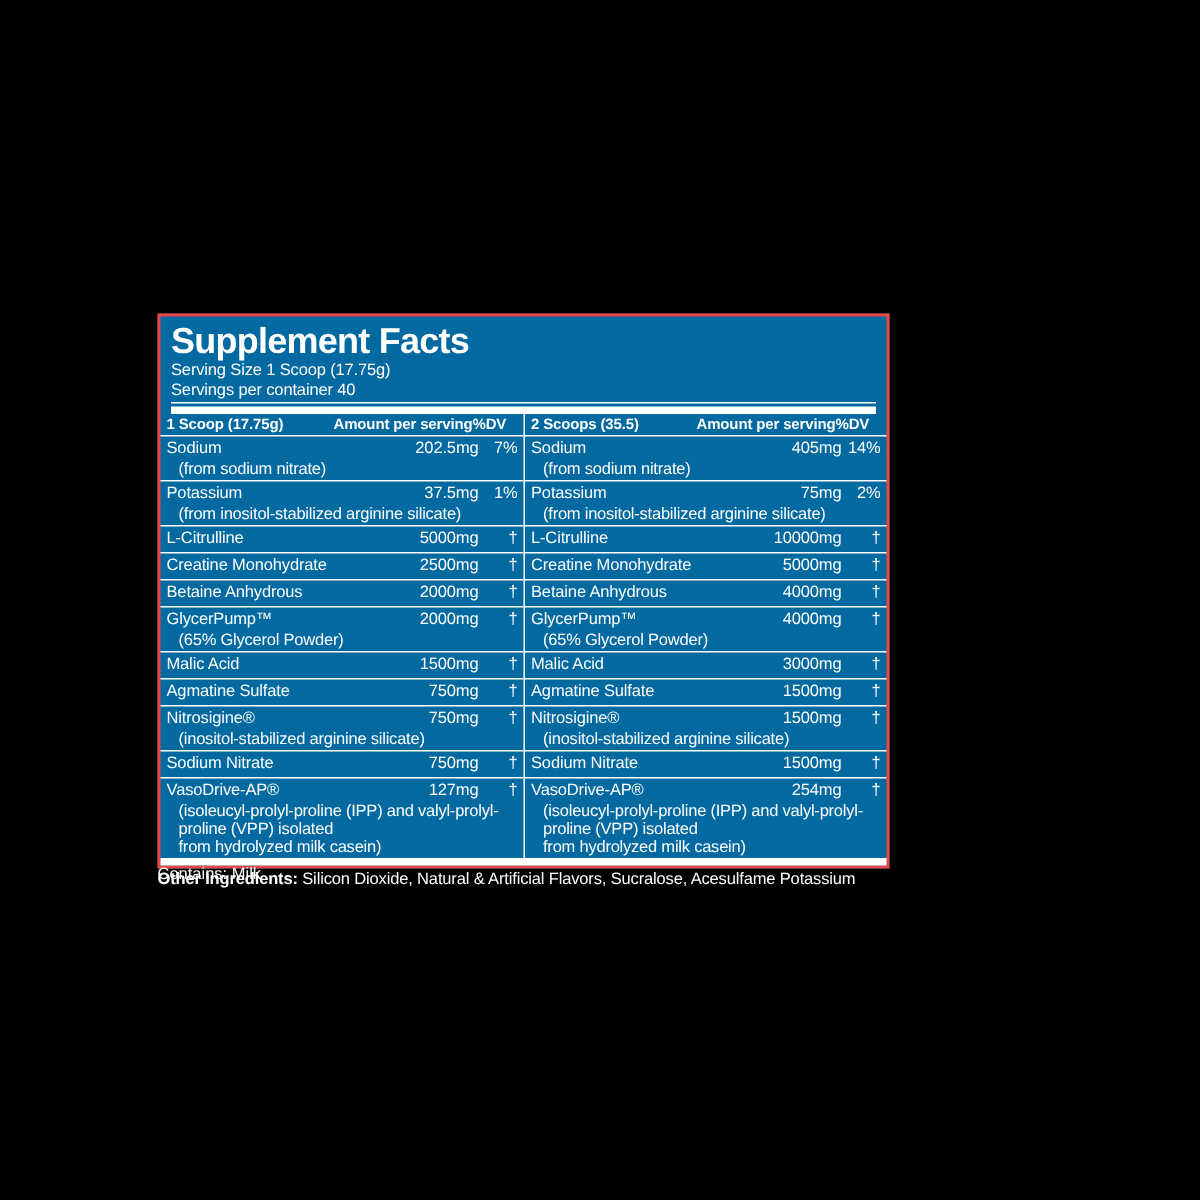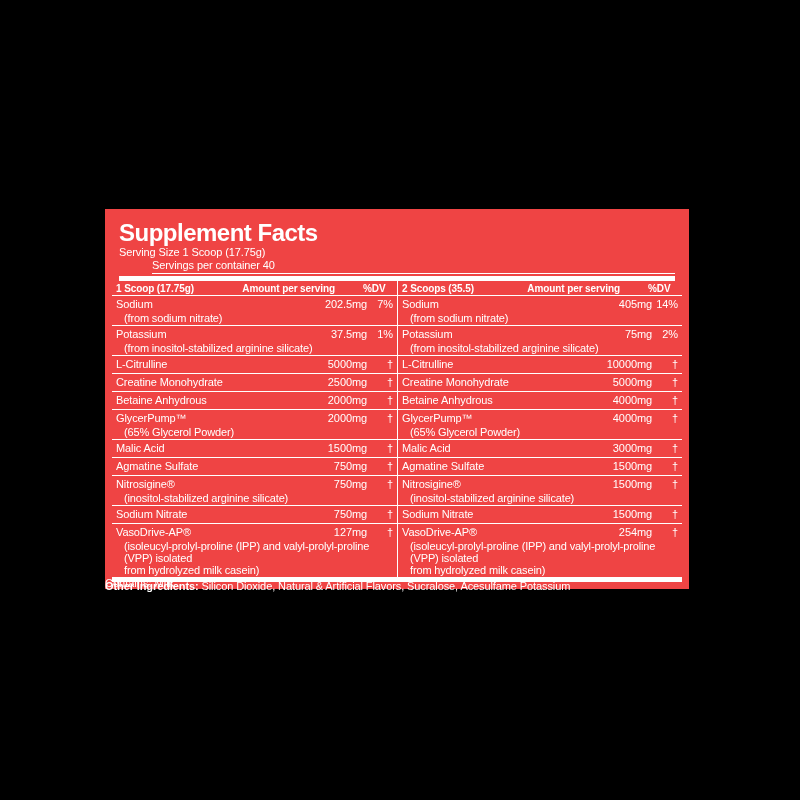--- a/index.html
+++ b/index.html
@@ -7,55 +7,54 @@
     width:800px;height:800px;
     background:#000;
     font-family:"Liberation Sans", sans-serif;
     color:#fff;
     position:relative;
     overflow:hidden;
   }
   .panel{
     position:absolute;
     left:105px; top:209px;
-    width:584px;
-    background:#ef4444;
-    border:7px solid #ef4444;
+    width:488px;
+    background:#0369a1;
+    border:2px solid #ef4444;
     box-sizing:border-box;
   }
   .panel-pad{ padding:4px 7px 0 7px; }
   .title{
     font-size:24px;
     font-weight:bold;
     letter-spacing:-0.5px;
     line-height:26px;
   }
   .serving-line{
     font-size:11px;
     line-height:13px;
     letter-spacing:-0.1px;
   }
-  .servings-container{ border-bottom:1px solid #fff; padding-bottom:1px;margin-left:33px; }
+  .servings-container{ border-bottom:1px solid #fff; padding-bottom:1px; }
   .thick-rule{
     height:5px;
     background:#fff;
     margin:2px 0 0 0;
   }
   .columns{ display:flex; }
   .col{ width:50%; box-sizing:border-box; }
   .col.right{ border-left:1.5px solid #fff; }
   .col-header{
     display:flex;
     align-items:baseline;
     font-size:10px;
     font-weight:bold;
     letter-spacing:-0.1px;
     padding:2px 4px 1px 4px;
     border-bottom:1.5px solid #fff;
-    gap:28px;
   }
   .col-header .h-name{ flex:1; }
   .col-header .h-amt{ text-align:center; }
   .col-header .h-dv{ width:30px; text-align:left; }
   .rows .row + .row{ border-top:1px solid #fff; }
   .row{ padding:1px 4px 1px 4px; }
   .row-main{
     display:flex;
     align-items:baseline;
     font-size:11px;

